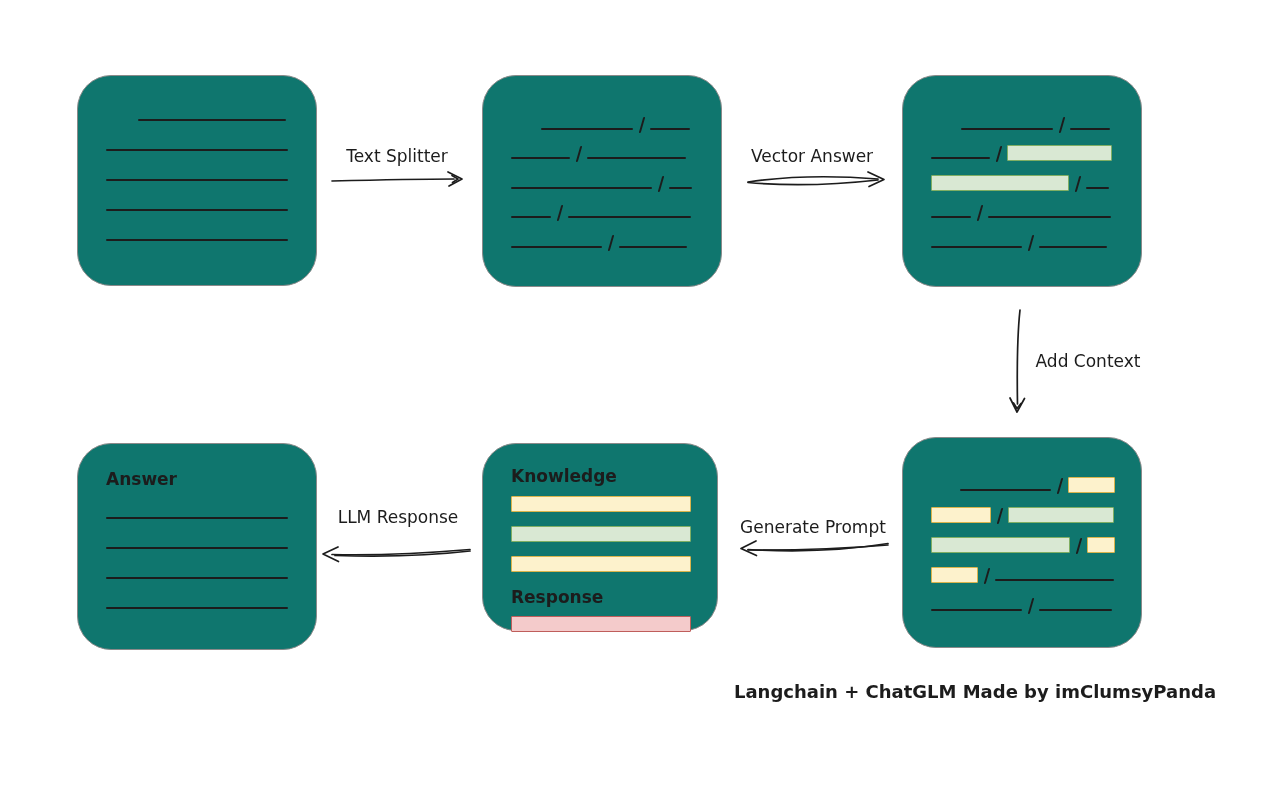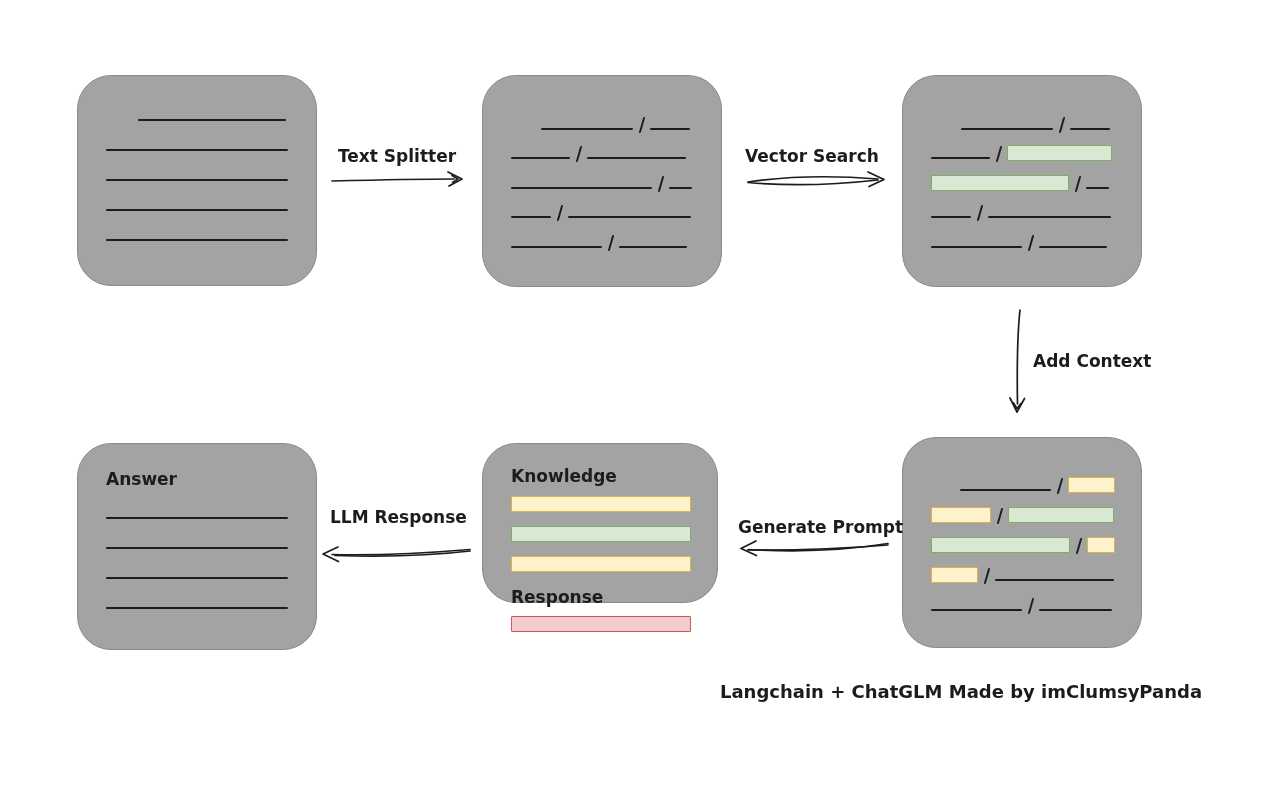--- a/index.html
+++ b/index.html
@@ -6,46 +6,46 @@
   :root{
     --ink:#1c1c1c;
     --box-border:#8a8a8a;
   }
   html,body{margin:0;padding:0;background:#ffffff;}
   #canvas{
     position:relative;width:1262px;height:792px;background:#ffffff;overflow:hidden;
     font-family:"DejaVu Sans","Liberation Sans",sans-serif;color:var(--ink);
   }
   .box{
-    position:absolute;background:#a3a3a3;
+    position:absolute;background:#0f766e;
     border:1.6px solid var(--box-border);
     border-radius:34px;box-sizing:border-box;
   }
   .box-rows{position:absolute;left:28px;right:26px;}
   .seg-row{display:flex;align-items:flex-end;height:30px;}
   .seg-row.h295{height:29.5px;}
   .seg-gap{display:inline-block;height:1px;}
   .seg-line{display:inline-block;height:2px;background:var(--ink);border-radius:1px;}
   .seg-slash{display:inline-block;width:17px;height:16px;position:relative;margin-bottom:-3px;flex:0 0 auto;}
   .seg-slash::before{
     content:"";position:absolute;left:8px;top:0;width:2.2px;height:16px;
     background:var(--ink);border-radius:1px;transform:skewX(-16deg);
   }
   .seg-hl{display:inline-block;height:16px;border:1.6px solid;box-sizing:border-box;border-radius:1px;margin-bottom:-2px;}
   .box-label{font-size:17px;line-height:22px;font-weight:600;color:var(--ink);}
   .prompt-inner{position:absolute;left:28px;right:26px;top:21px;}
   .bars{margin-top:9px;}
   .bars .bar{height:16px;border:1.6px solid;box-sizing:border-box;border-radius:1px;margin-bottom:14px;}
   .bars.q{margin-top:8px;}
   .abs-label{
-    position:absolute;font-size:17px;font-weight:700;color:var(--ink);
+    position:absolute;font-size:17px;font-weight:400;color:var(--ink);
     text-align:center;white-space:nowrap;line-height:19px;
   }
   #caption{
-    position:absolute;left:720px;top:681px;width:510px;
+    position:absolute;left:720px;top:681px;width:510px;text-align:center;
     font-size:18px;font-weight:600;color:var(--ink);white-space:nowrap;
   }
   #arrows{position:absolute;left:0;top:0;pointer-events:none;}
   #arrows path{stroke:var(--ink);stroke-width:1.7;fill:none;stroke-linecap:round;stroke-linejoin:round;}
   .answer-label{position:absolute;left:28px;top:24px;}
 </style>
 </head>
 <body>
 
 <div id="canvas">
@@ -157,21 +157,21 @@
           <span class="seg-line" style="width: 119px;"></span>
         </div>
         <div class="seg-row">
           <span class="seg-line" style="width: 91px;"></span>
           <span class="seg-slash"></span>
           <span class="seg-line" style="width: 73px;"></span>
         </div>
       </div>
   </div>
 
-  <div class="box" style="left:482px;top:443px;width:236px;height:160px">
+  <div class="box" style="left:482px;top:443px;width:236px;height:188px">
     <div class="prompt-inner">
       <div class="box-label">Knowledge</div>
       <div class="bars">
           <div class="bar" style="background: rgb(253, 242, 204); border-color: rgb(217, 180, 76);"></div>
           <div class="bar" style="background: rgb(217, 232, 211); border-color: rgb(127, 174, 99);"></div>
           <div class="bar" style="background: rgb(253, 242, 204); border-color: rgb(217, 180, 76);"></div>
         </div>
       <div class="box-label">Response</div>
       <div class="bars q">
           <div class="bar" style="background: rgb(244, 203, 203); border-color: rgb(191, 94, 91);"></div>
@@ -191,21 +191,21 @@
         <div class="seg-row">
           <span class="seg-line" style="width: 182px;"></span>
         </div>
         <div class="seg-row">
           <span class="seg-line" style="width: 182px;"></span>
         </div>
       </div>
   </div>
 
   <div class="abs-label" style="left:332px;top:147px;width:130px">Text Splitter</div>
-  <div class="abs-label" style="left:742px;top:147px;width:140px">Vector Search</div>
+  <div class="abs-label" style="left:742px;top:147px;width:140px">Vector Answer</div>
   <div class="abs-label" style="left:1033px;top:352px;width:110px">Add Context</div>
   <div class="abs-label" style="left:738px;top:518px;width:150px">Generate Prompt</div>
   <div class="abs-label" style="left:330px;top:508px;width:136px">LLM Response</div>
 
   <div id="caption">Langchain + ChatGLM Made by imClumsyPanda</div>
 
   <svg id="arrows" width="1262" height="792" viewBox="0 0 1262 792">
     <g>
       <path d="M332,181 C372,180 415,179 454,179"></path>
       <path d="M448,172 L462,179 L449,186"></path>

